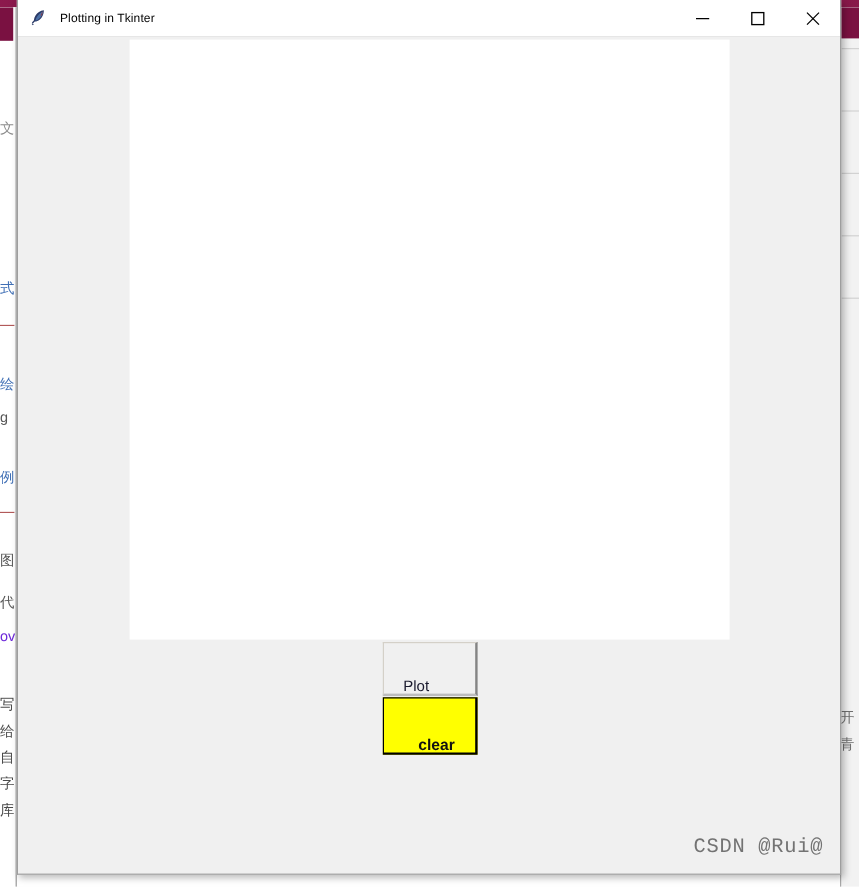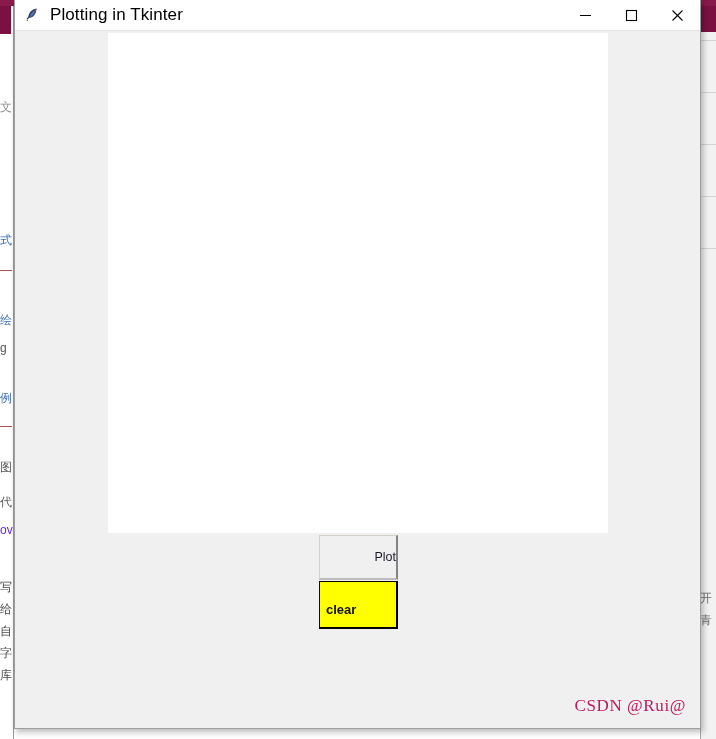--- a/index.html
+++ b/index.html
@@ -116,21 +116,21 @@
     box-sizing: border-box;
   }
   .tk-feather {
     width: 16px; height: 16px;
     margin-left: 9px;
     flex: 0 0 auto;
     display: block;
   }
   .title-text {
     margin-left: 10px;
-    font-size: 17px;
+    font-size: 10px;
     color: #000000;
     letter-spacing: .1px;
     font-family: "Liberation Sans", sans-serif;
     white-space: nowrap;
   }
   .win-controls {
     margin-left: auto;
     display: flex;
     height: 100%;
   }
@@ -171,51 +171,51 @@
     width: 79px;
     height: 45px;
     background: #f0f0f0;
     border: 1px solid #d4d0c8;
     border-right: 2px solid #848484;
     border-bottom: 2px solid #bdbdbd;
     box-sizing: border-box;
     font-family: "Liberation Sans", sans-serif;
     font-size: 12.5px;
     color: #1a1a2e;
-    padding: 0;
+    padding: 16px;
     cursor: default;
     line-height: 41px;
-    text-align: right;
+    text-align: left;
   }
   .btn-clear {
     display: block;
     width: 79px;
     height: 48px;
     margin-top: 1px;
     background: #ffff00;
     border: 1px solid #000000;
     border-right: 2px solid #000000;
     border-bottom: 2px solid #000000;
     box-sizing: border-box;
     font-family: "Liberation Sans", sans-serif;
     font-size: 13px;
     font-weight: bold;
     color: #111111;
-    padding: 6px;
+    padding: 17px;
     cursor: default;
     line-height: 44px;
-    text-align: left;
+    text-align: right;
   }
   #watermark {
     position: absolute;
     right: 14px;
     bottom: 11px;
-    font-family: Liberation Serif, serif;
+    font-family: Liberation Mono, monospace;
     font-size: 17px;
-    color: #be185d;
+    color: #737373;
     letter-spacing: .6px;
     white-space: nowrap;
     user-select: none;
   }
 </style>
 </head>
 <body>
 
 <div id="backdrop">
   <div class="bg-topbar"></div>

